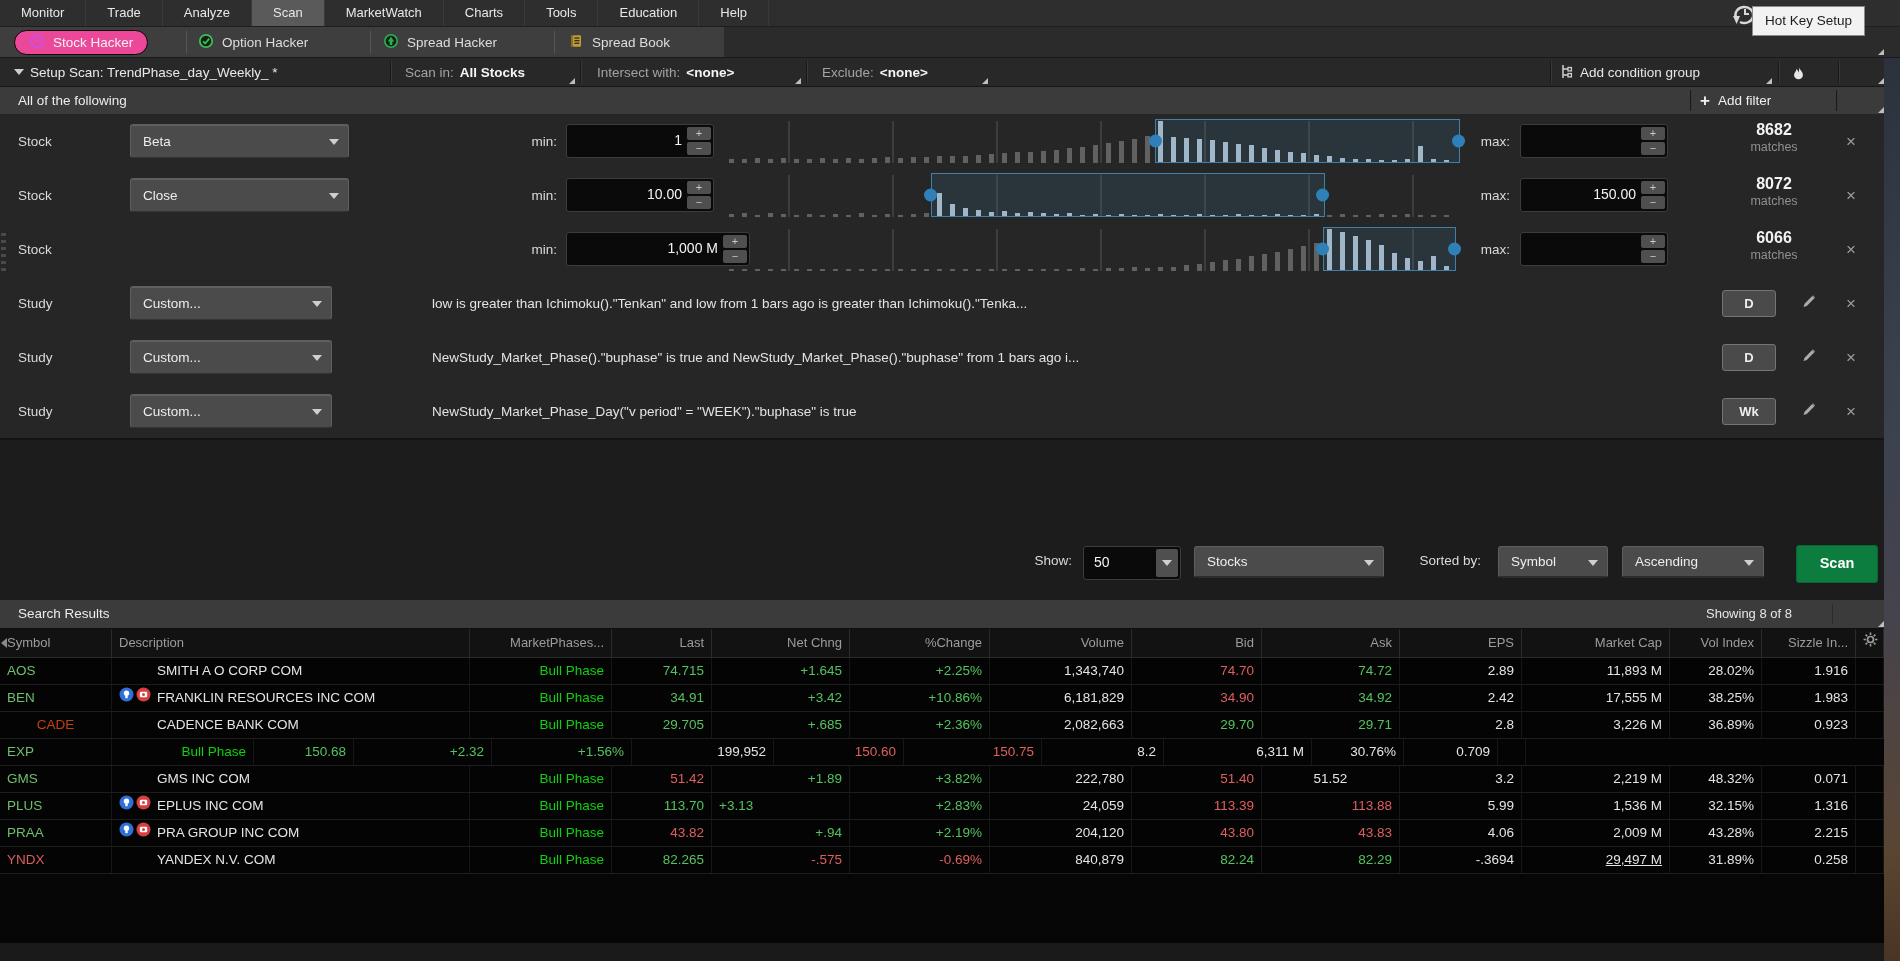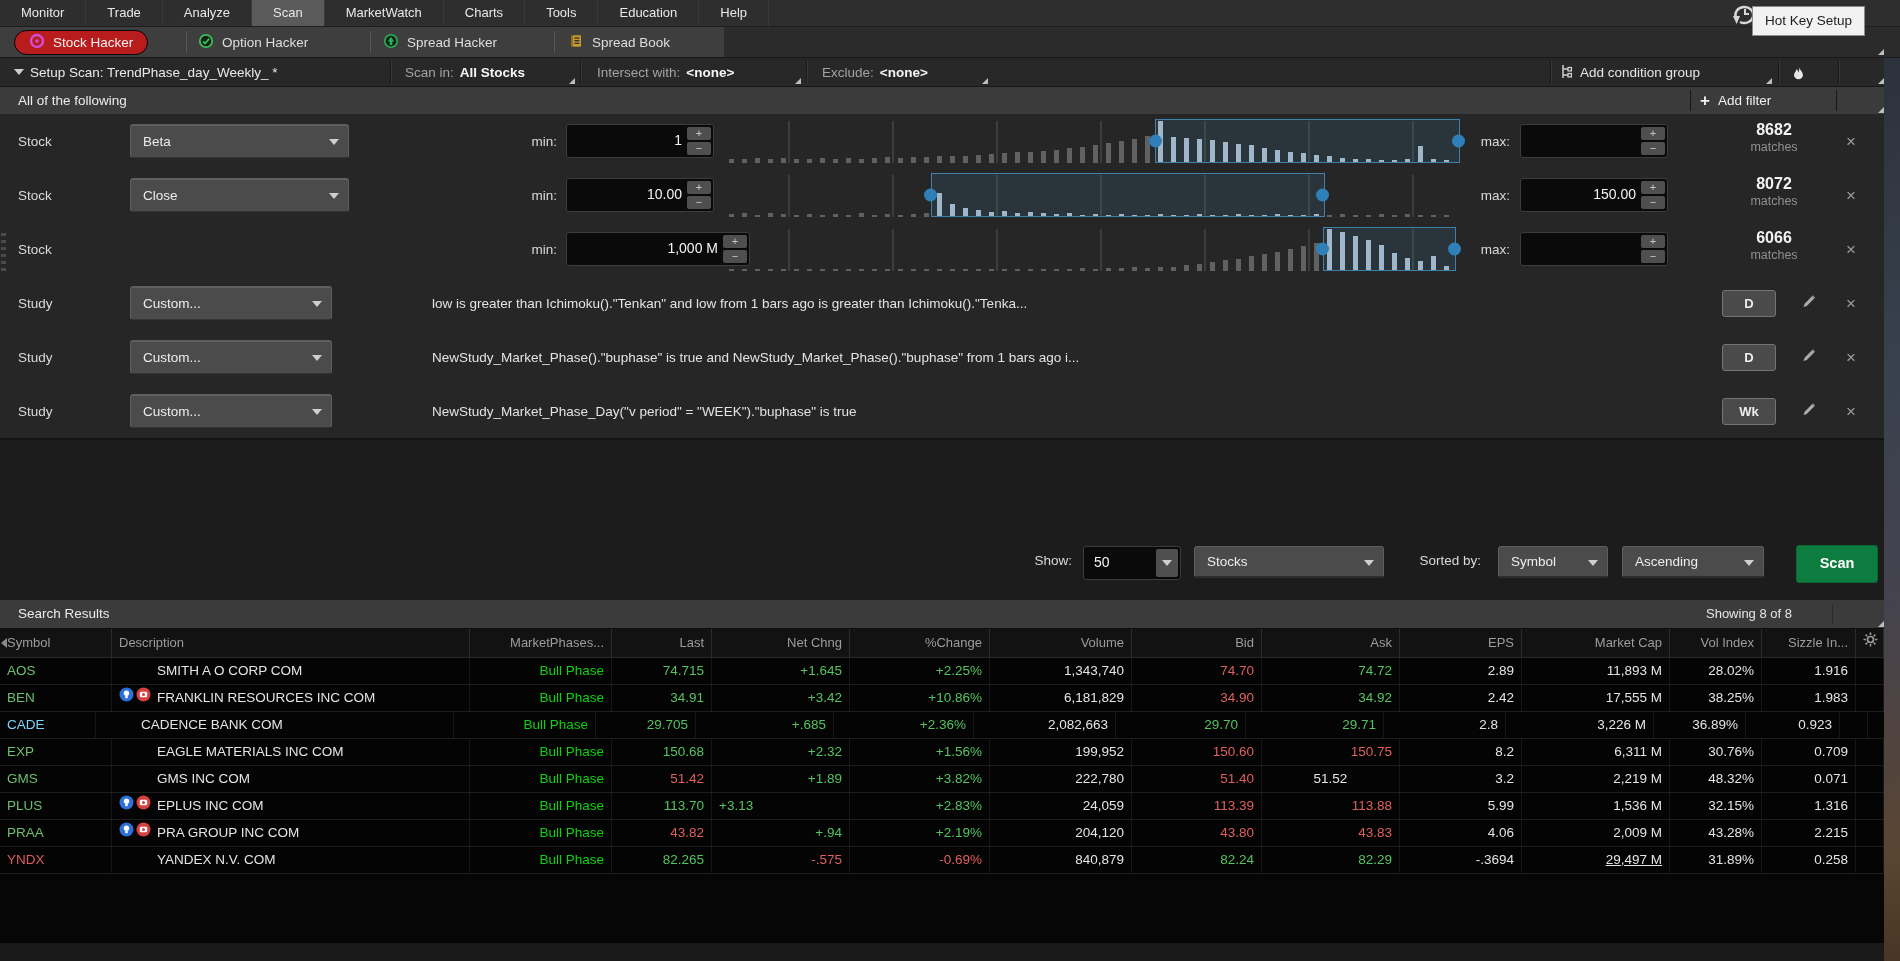--- a/index.html
+++ b/index.html
@@ -11,21 +11,21 @@
            border-bottom:1px solid #1e1e1e;display:flex;align-items:stretch;}
   .menu-item{padding:0 21px;line-height:26px;font-size:13px;color:#e8e8e8;border-right:1px solid #3a3a3a;cursor:default;}
   .menu-item.active{background:#5a5a5a;}
   .history-wrap{position:absolute;left:1728px;top:1px;}
   .tooltip{position:absolute;left:1752px;top:6px;height:28px;background:#f2f2f2;border:1px solid #8a8a8a;
            color:#1c1c1c;font-size:13.5px;line-height:28px;padding:0 12px;z-index:30;white-space:nowrap;}
 
   
   .subtoolbar{position:absolute;left:0;top:27px;width:1900px;height:30px;background:#2b2b2b;border-bottom:1px solid #191919;}
   .lightzone{position:absolute;left:0;top:0;width:724px;height:100%;background:#3e3e3e;}
-  .pillbtn{position:absolute;left:14px;top:3px;height:23px;background:#b91c1c;border:1px solid #050505;
+  .pillbtn{position:absolute;left:14px;top:3px;height:23px;background:#ec4899;border:1px solid #050505;
            border-radius:13px;display:flex;align-items:center;gap:8px;padding:0 14px;font-size:13.5px;color:#f2f2f2;}
   .tbtn{position:absolute;top:0;height:100%;display:flex;align-items:center;gap:8px;font-size:13.5px;color:#dedede;}
   .tsep{position:absolute;top:4px;bottom:4px;width:1px;background:#565656;}
 
   
   .hamb{width:20px;height:13px;background:repeating-linear-gradient(to bottom,#cfcfcf 0 2.5px,transparent 2.5px 5.2px);}
   .corner{position:absolute;width:0;height:0;border-left:6px solid transparent;border-bottom:6px solid #bdbdbd;}
   .chev{width:0;height:0;border-left:5px solid transparent;border-right:5px solid transparent;border-top:6px solid #cfcfcf;}
   .xmark{font-size:17px;color:#9c9c9c;line-height:1;}
 
@@ -657,21 +657,21 @@
         <div class="td" style="width: 142px; text-align: right; color: rgb(228, 228, 228);">6,181,829</div>
         <div class="td" style="width: 130px; text-align: right; color: rgb(224, 95, 95);">34.90</div>
         <div class="td" style="width: 138px; text-align: right; color: rgb(84, 195, 95);">34.92</div>
         <div class="td" style="width: 122px; text-align: right; color: rgb(228, 228, 228);">2.42</div>
         <div class="td" style="width: 148px; text-align: right; color: rgb(228, 228, 228);">17,555 M</div>
         <div class="td" style="width: 92px; text-align: right; color: rgb(228, 228, 228);">38.25%</div>
         <div class="td" style="width: 94px; text-align: right; color: rgb(228, 228, 228);">1.983</div>
         <div class="td" style="width: 28px; text-align: right; color: rgb(228, 228, 228);"></div>
       </div>
       <div class="trow">
-        <div class="td" style="width: 96px; text-align: left; color: #7dd3fc;">CADE</div>
+        <div class="td" style="width: 112px; text-align: center; color: #c2410c;">CADE</div>
         <div class="td" style="width: 358px; text-align: left; color: rgb(228, 228, 228);">
           <span class="desc-flex">
             <span class="badges"></span>
             <span>CADENCE BANK COM</span>
           </span>
         </div>
         <div class="td" style="width: 142px; text-align: right; color: rgb(15, 209, 15);">Bull Phase</div>
         <div class="td" style="width: 100px; text-align: right; color: rgb(84, 195, 95);">29.705</div>
         <div class="td" style="width: 138px; text-align: right; color: rgb(84, 195, 95);">+.685</div>
         <div class="td" style="width: 140px; text-align: right; color: rgb(84, 195, 95);">+2.36%</div>
@@ -679,26 +679,20 @@
         <div class="td" style="width: 130px; text-align: right; color: rgb(84, 195, 95);">29.70</div>
         <div class="td" style="width: 138px; text-align: right; color: rgb(84, 195, 95);">29.71</div>
         <div class="td" style="width: 122px; text-align: right; color: rgb(228, 228, 228);">2.8</div>
         <div class="td" style="width: 148px; text-align: right; color: rgb(228, 228, 228);">3,226 M</div>
         <div class="td" style="width: 92px; text-align: right; color: rgb(228, 228, 228);">36.89%</div>
         <div class="td" style="width: 94px; text-align: right; color: rgb(228, 228, 228);">0.923</div>
         <div class="td" style="width: 28px; text-align: right; color: rgb(228, 228, 228);"></div>
       </div>
       <div class="trow">
         <div class="td" style="width: 112px; text-align: left; color: rgb(109, 191, 109);">EXP</div>
-        <div class="td" style="width: 358px; text-align: left; color: rgb(228, 228, 228);">
-          <span class="desc-flex">
-            <span class="badges"></span>
-            <span>EAGLE MATERIALS INC COM</span>
-          </span>
-        </div>
         <div class="td" style="width: 142px; text-align: right; color: rgb(15, 209, 15);">Bull Phase</div>
         <div class="td" style="width: 100px; text-align: right; color: rgb(84, 195, 95);">150.68</div>
         <div class="td" style="width: 138px; text-align: right; color: rgb(84, 195, 95);">+2.32</div>
         <div class="td" style="width: 140px; text-align: right; color: rgb(84, 195, 95);">+1.56%</div>
         <div class="td" style="width: 142px; text-align: right; color: rgb(228, 228, 228);">199,952</div>
         <div class="td" style="width: 130px; text-align: right; color: rgb(224, 95, 95);">150.60</div>
         <div class="td" style="width: 138px; text-align: right; color: rgb(224, 95, 95);">150.75</div>
         <div class="td" style="width: 122px; text-align: right; color: rgb(228, 228, 228);">8.2</div>
         <div class="td" style="width: 148px; text-align: right; color: rgb(228, 228, 228);">6,311 M</div>
         <div class="td" style="width: 92px; text-align: right; color: rgb(228, 228, 228);">30.76%</div>

